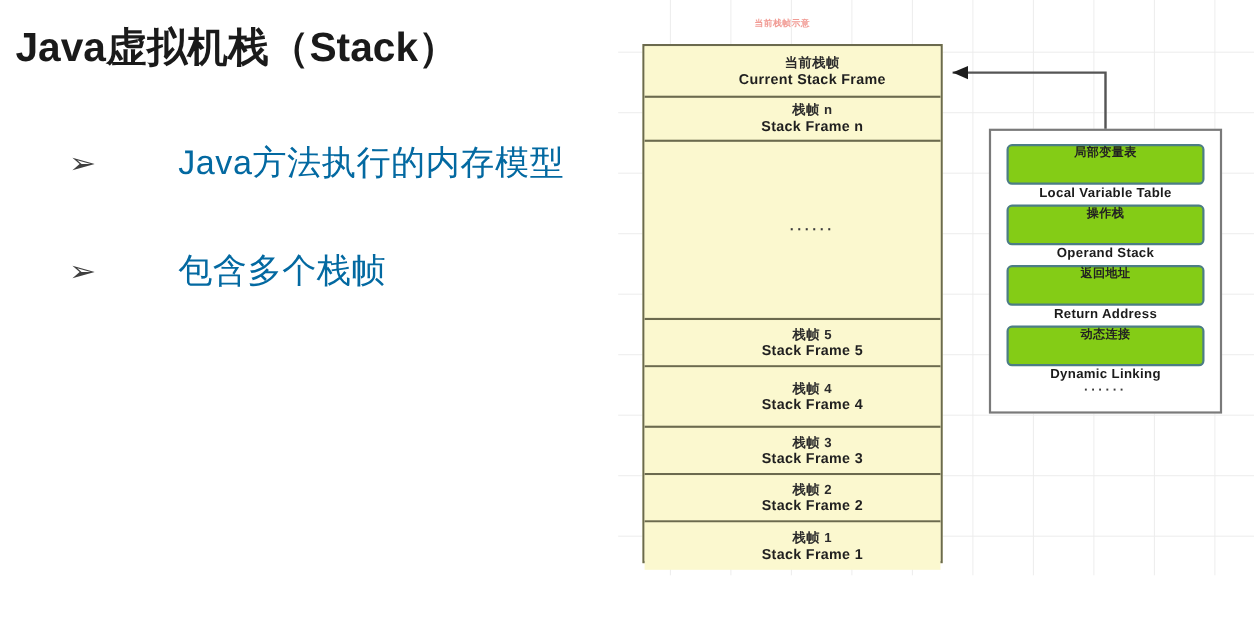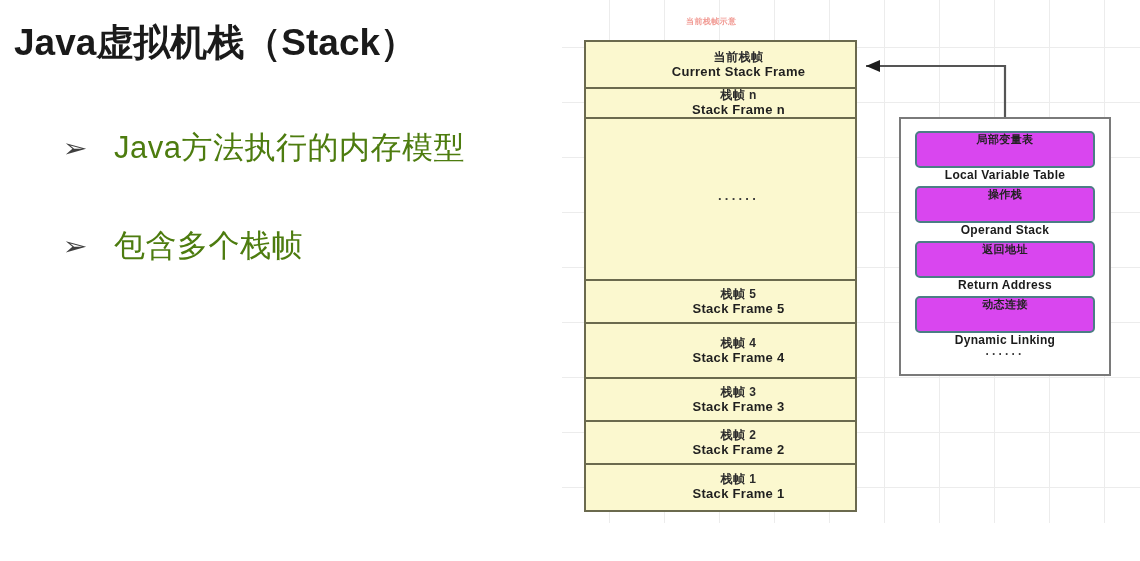--- a/index.html
+++ b/index.html
@@ -54,22 +54,23 @@
   .bullet-marker {
     font-size: 26px;
     line-height: 1;
     color: #3f3f3f;
     width: 48px;
     display: inline-block;
     transform: scaleX(1.15);
   }
   .bullet-text {
     font-size: 31px;
-    color: #4d7c0f;
+    color: #0369a1;
     letter-spacing: 0.5px;
+    margin-left: 48px;
   }
 
   
   #watermark {
     position: absolute;
     left: 686px;
     top: 16px;
     font-size: 8px;
     font-weight: bold;
     color: #ef8a82;
@@ -131,21 +132,21 @@
     height: 259px;
     box-sizing: border-box;
     border: 2px solid #7a7a7a;
     background: #ffffff;
     padding: 12px 14px 0 14px;
   }
   .detail-item {
     box-sizing: border-box;
     height: 37px;
     margin-bottom: 18px;
-    background: #d946ef;
+    background: #84cc16;
     border: 2px solid #4c7d85;
     border-radius: 5px;
     display: flex;
     flex-direction: column;
     align-items: center;
     justify-content: space-between;
     line-height: 1.15;
   }
   .detail-cn {
     font-size: 11px;
@@ -196,21 +197,21 @@
   <span class="bullet-text">包含多个栈帧</span>
 </div>
 
 <div id="watermark">当前栈帧示意</div>
 
 <div id="stack-column">
   <div class="stack-frame" style="height:47px">
     <span class="frame-cn">当前栈帧</span>
     <span class="frame-en">Current Stack Frame</span>
   </div>
-  <div class="stack-frame" style="height:30px">
+  <div class="stack-frame" style="height:40px">
     <span class="frame-cn">栈帧 n</span>
     <span class="frame-en">Stack Frame n</span>
   </div>
   <div class="stack-frame" style="height:162px">
     <span class="frame-ellipsis">······</span>
   </div>
   <div class="stack-frame" style="height:43px">
     <span class="frame-cn">栈帧 5</span>
     <span class="frame-en">Stack Frame 5</span>
   </div>

